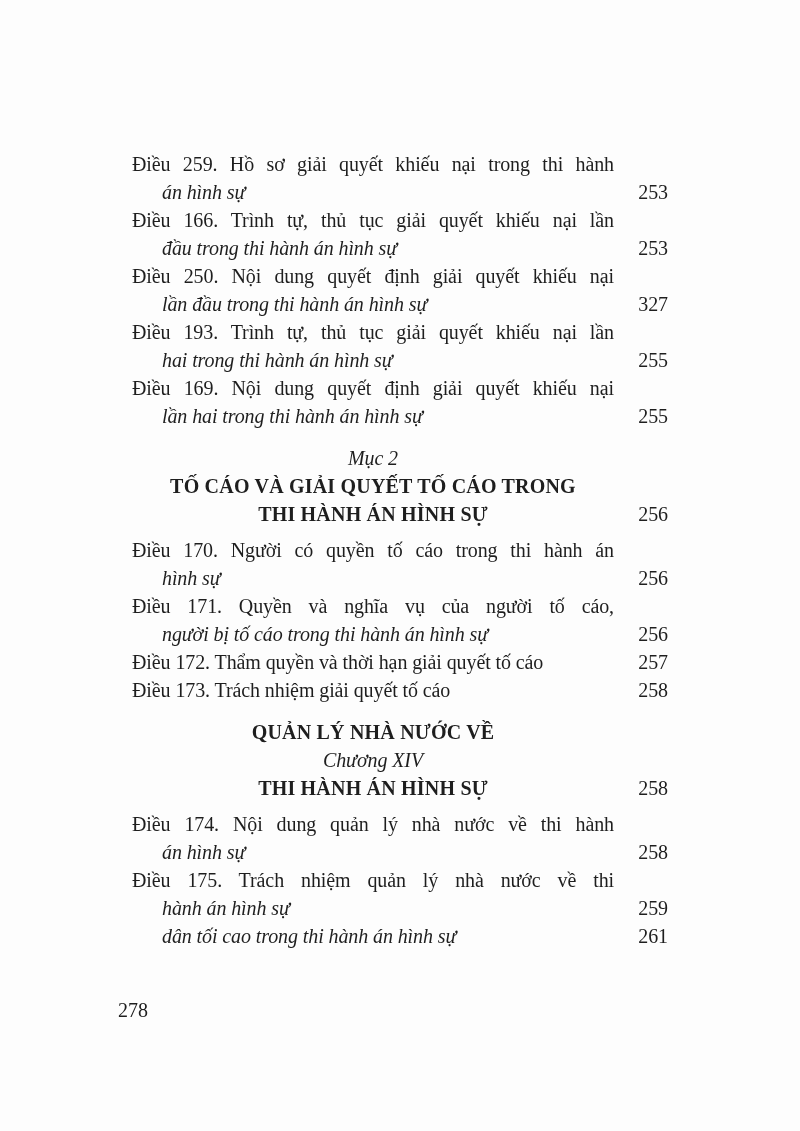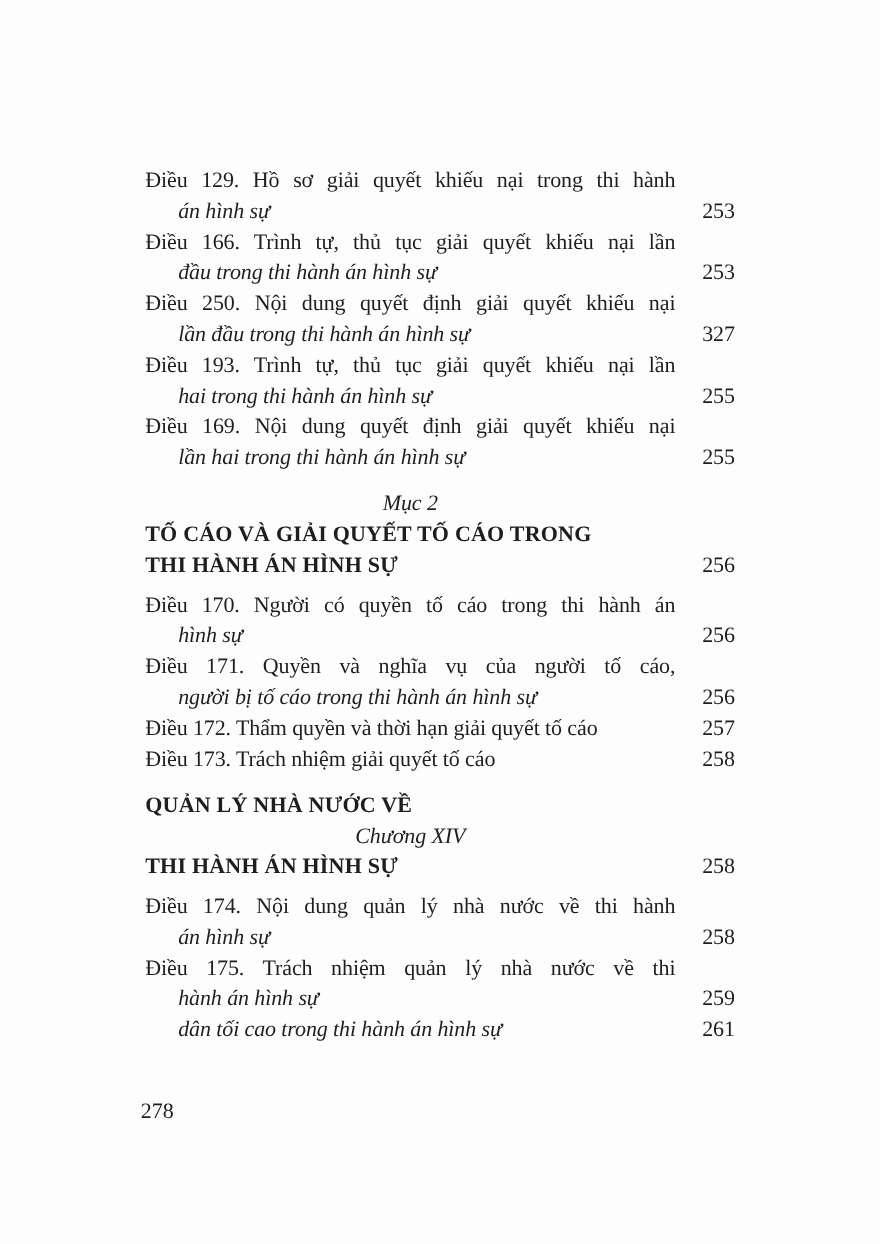--- a/index.html
+++ b/index.html
@@ -13,32 +13,32 @@
   }
   .page{position:absolute;left:0;top:0;width:800px;height:1131px;}
   .toc{position:absolute;left:132px;top:150px;width:536px;}
   .line{position:relative;height:28px;line-height:28px;font-size:20px;letter-spacing:-0.1px;overflow:visible;}
   .first{display:block;width:482px;height:28px;overflow:hidden;text-align:justify;text-align-last:justify;}
   .cont{display:block;padding-left:30px;white-space:nowrap;font-style:italic;}
   .single{display:block;white-space:nowrap;}
   .pagenum{position:absolute;right:0;top:0;line-height:28px;}
   .section{margin:14px 0 8px 0;}
   .kicker{display:block;width:482px;text-align:center;font-style:italic;}
-  .sectitle{display:block;width:482px;font-weight:700;letter-spacing:0.2px;}
-  .footer-pagenum{position:absolute;left:128px;top:996px;font-size:20px;line-height:28px;}
+  .sectitle{display:block;width:482px;text-align:center;font-weight:700;letter-spacing:0.2px;}
+  .footer-pagenum{position:absolute;left:118px;top:996px;font-size:20px;line-height:28px;}
 </style>
 </head>
 <body>
 
 <div class="page">
   <div class="toc">
 
     <div class="entry">
       <div class="line">
-        <span class="first">Điều 129. Hồ sơ giải quyết khiếu nại trong thi hành</span>
+        <span class="first">Điều 259. Hồ sơ giải quyết khiếu nại trong thi hành</span>
       </div>
       <div class="line">
         <span class="cont">án hình sự</span>
         <span class="pagenum">253</span>
       </div>
     </div>
 
     <div class="entry">
       <div class="line">
         <span class="first">Điều 166. Trình tự, thủ tục giải quyết khiếu nại lần</span>

